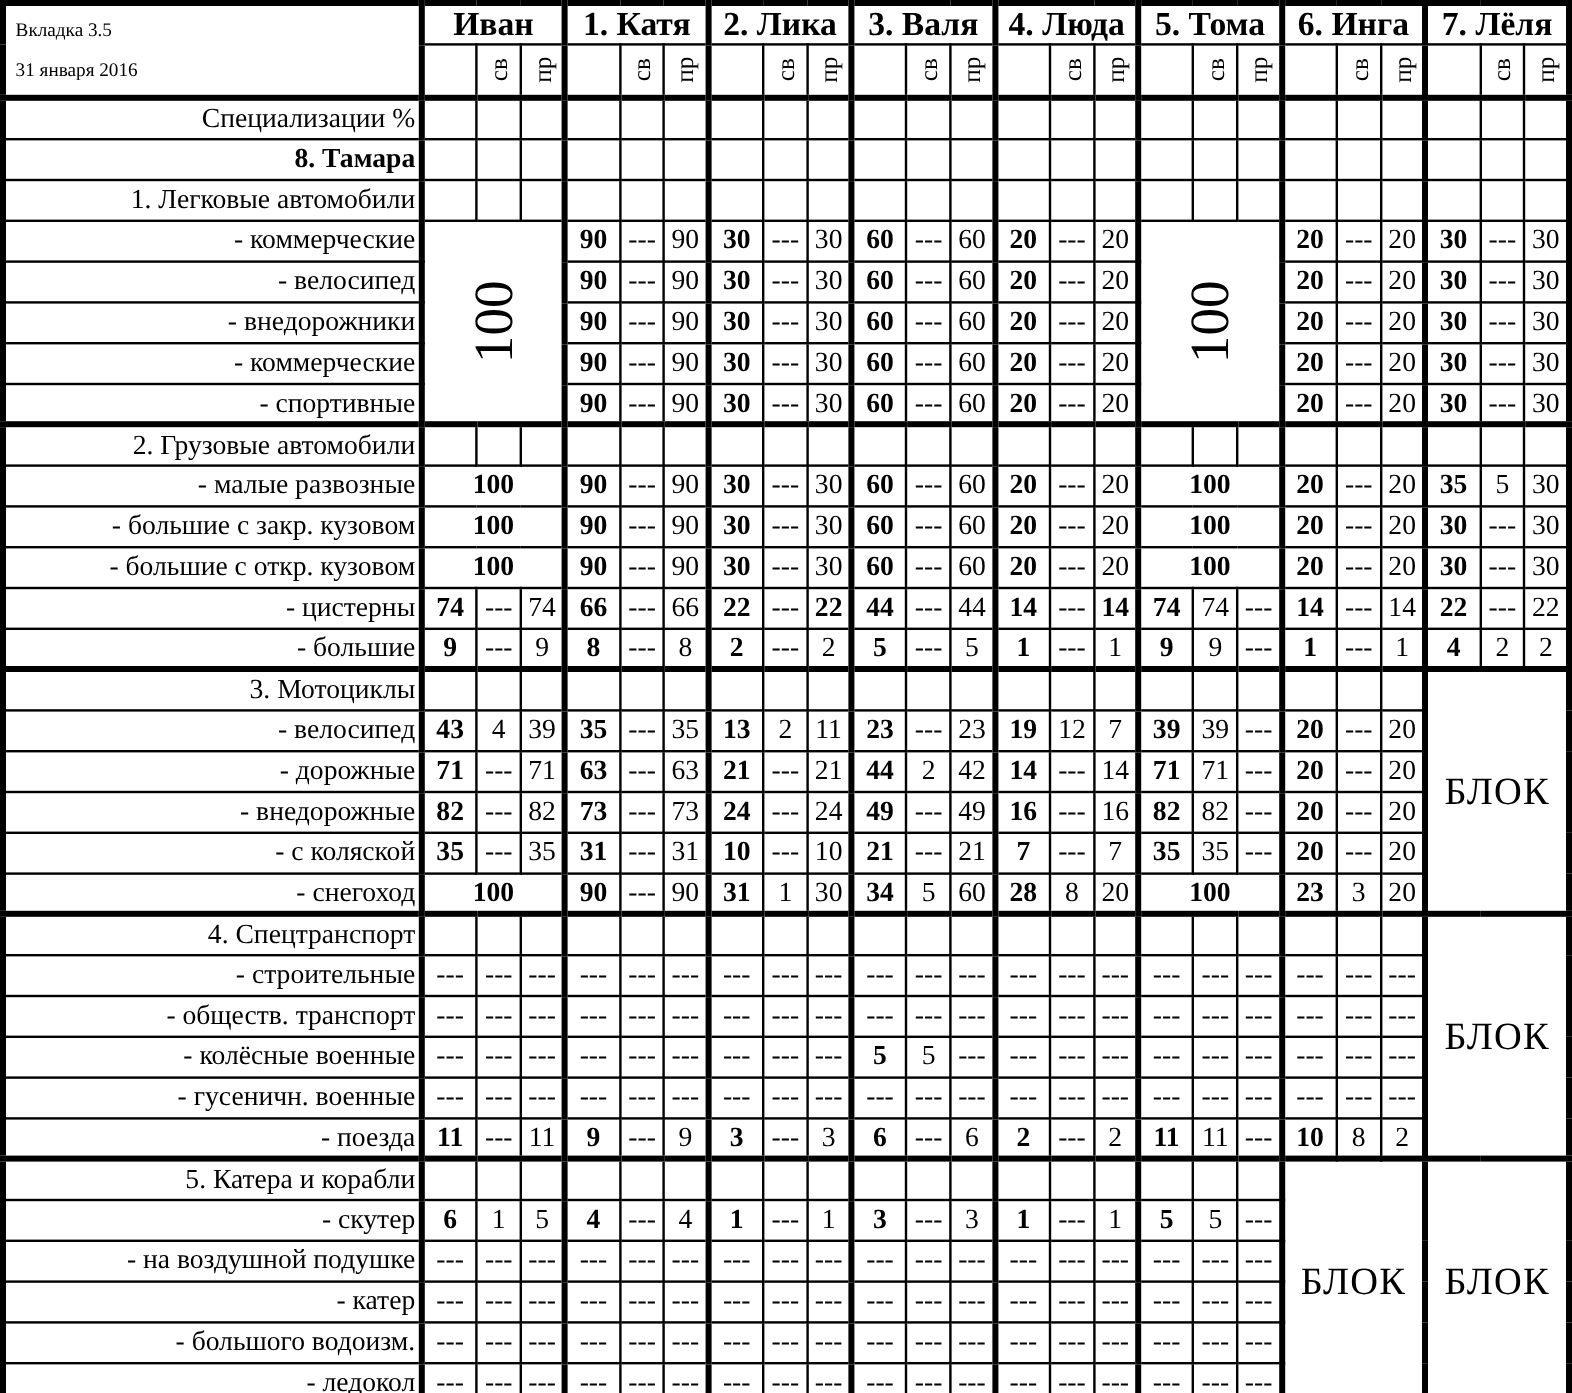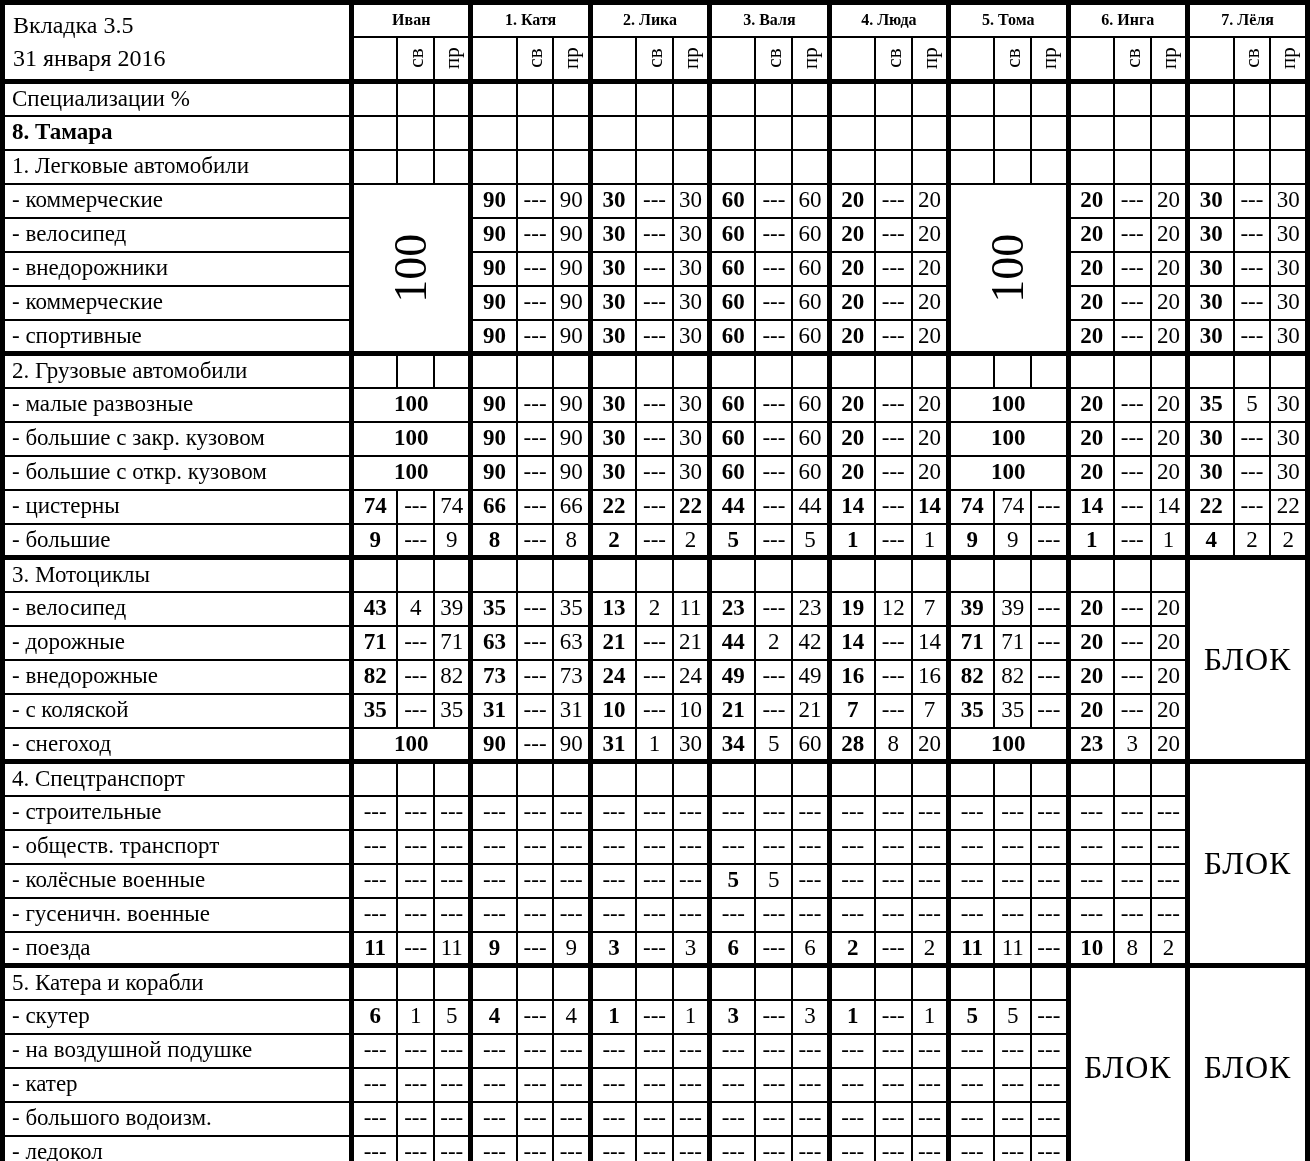--- a/index.html
+++ b/index.html
@@ -24,23 +24,23 @@
     overflow:hidden;
     font-weight:normal;
     line-height:1.05;
   }
   .bl { border-left:5px solid #000; }           
   tr.thick td, tr.thick th { border-top:5px solid #000; }  
   tr.names th { height:31px; }
   tr.subs  th { height:41px; }
   tbody tr { height:34px; }
   .corner { text-align:left; vertical-align:middle; padding:2px 4px 2px 8px; }
-  .corner div { font-size:24px; line-height:33px; white-space:nowrap; }
-  th.name { font-size:16px; font-weight:bold; text-align:center; }
-  .label  { text-align:left; font-size:23px; padding:0 3px 0 7px; white-space:nowrap; }
+  .corner div { font-size:16px; line-height:33px; white-space:nowrap; }
+  th.name { font-size:28px; font-weight:bold; text-align:center; }
+  .label  { text-align:right; font-size:23px; padding:0 3px 0 7px; white-space:nowrap; }
   .num    { text-align:center; font-size:23px; }
   .b      { font-weight:bold; }
   .rot    { display:inline-block; transform:rotate(-90deg); white-space:nowrap; }
   th .rot { font-size:21px; }
   .v100   { font-size:46px; font-weight:normal; }
   .vert   { text-align:center; vertical-align:middle; }
   .blok   { font-size:32px; text-align:center; vertical-align:middle; letter-spacing:1px; }
 </style>
 </head>
 <body>

